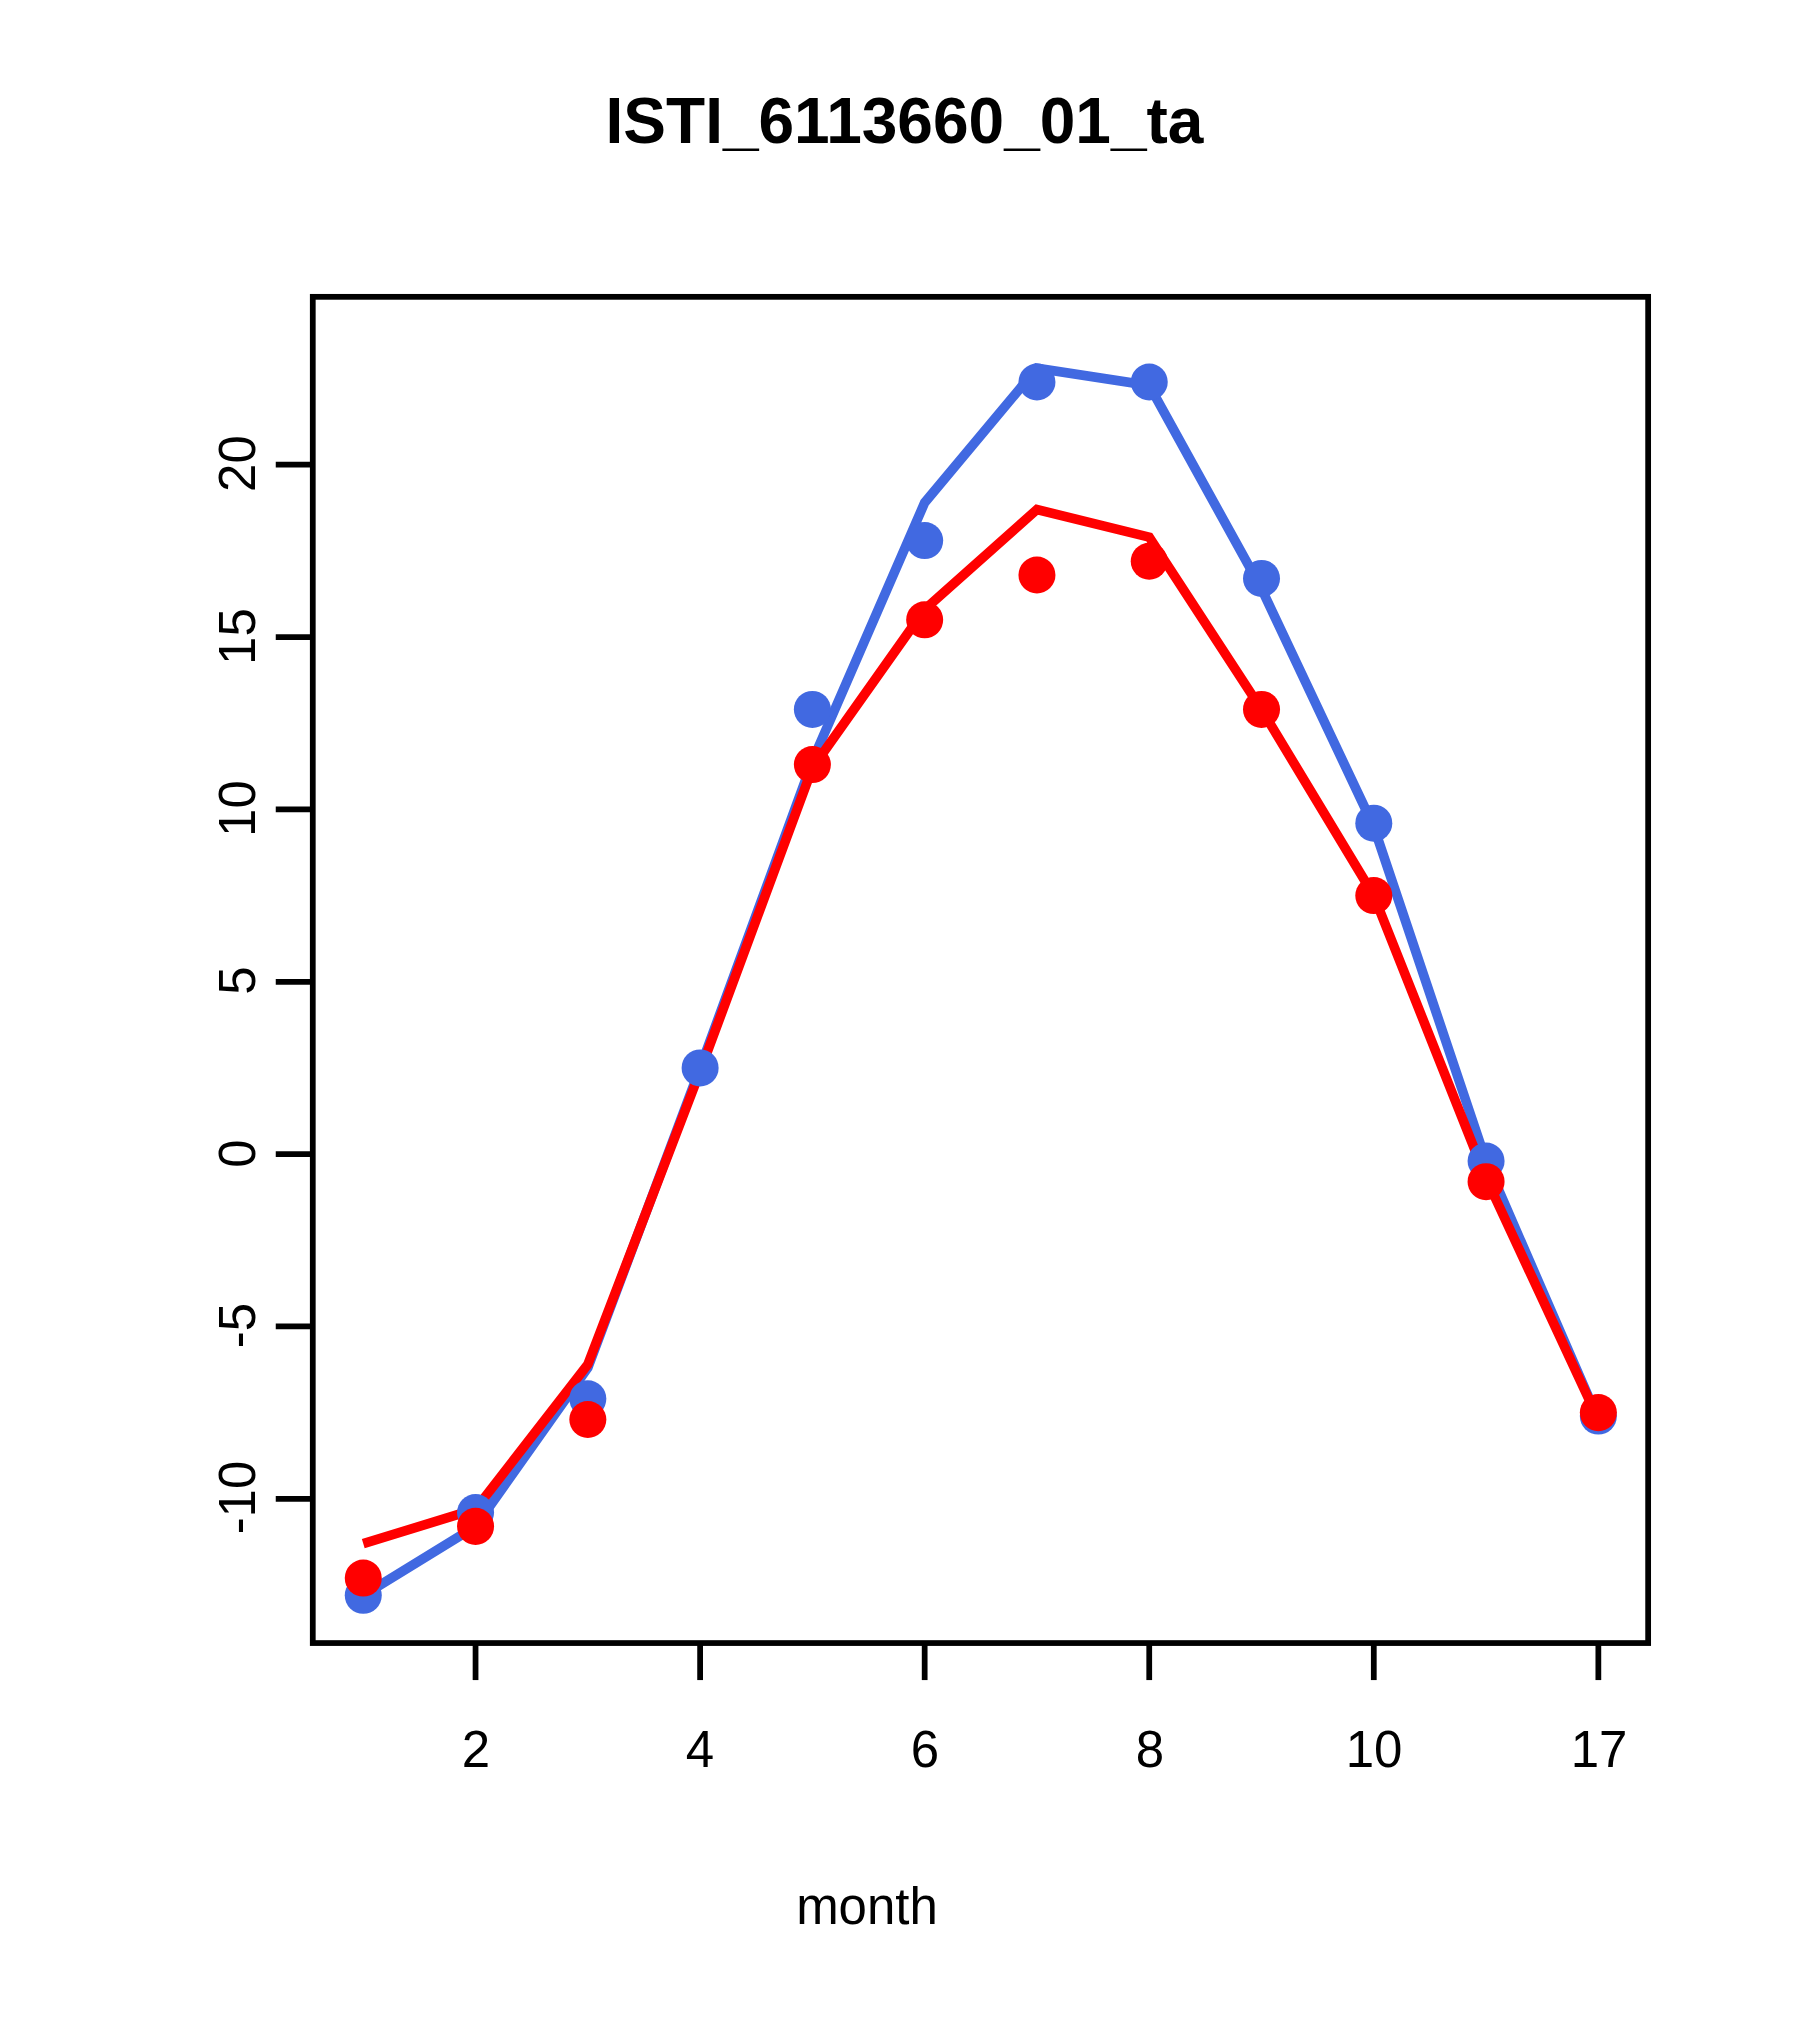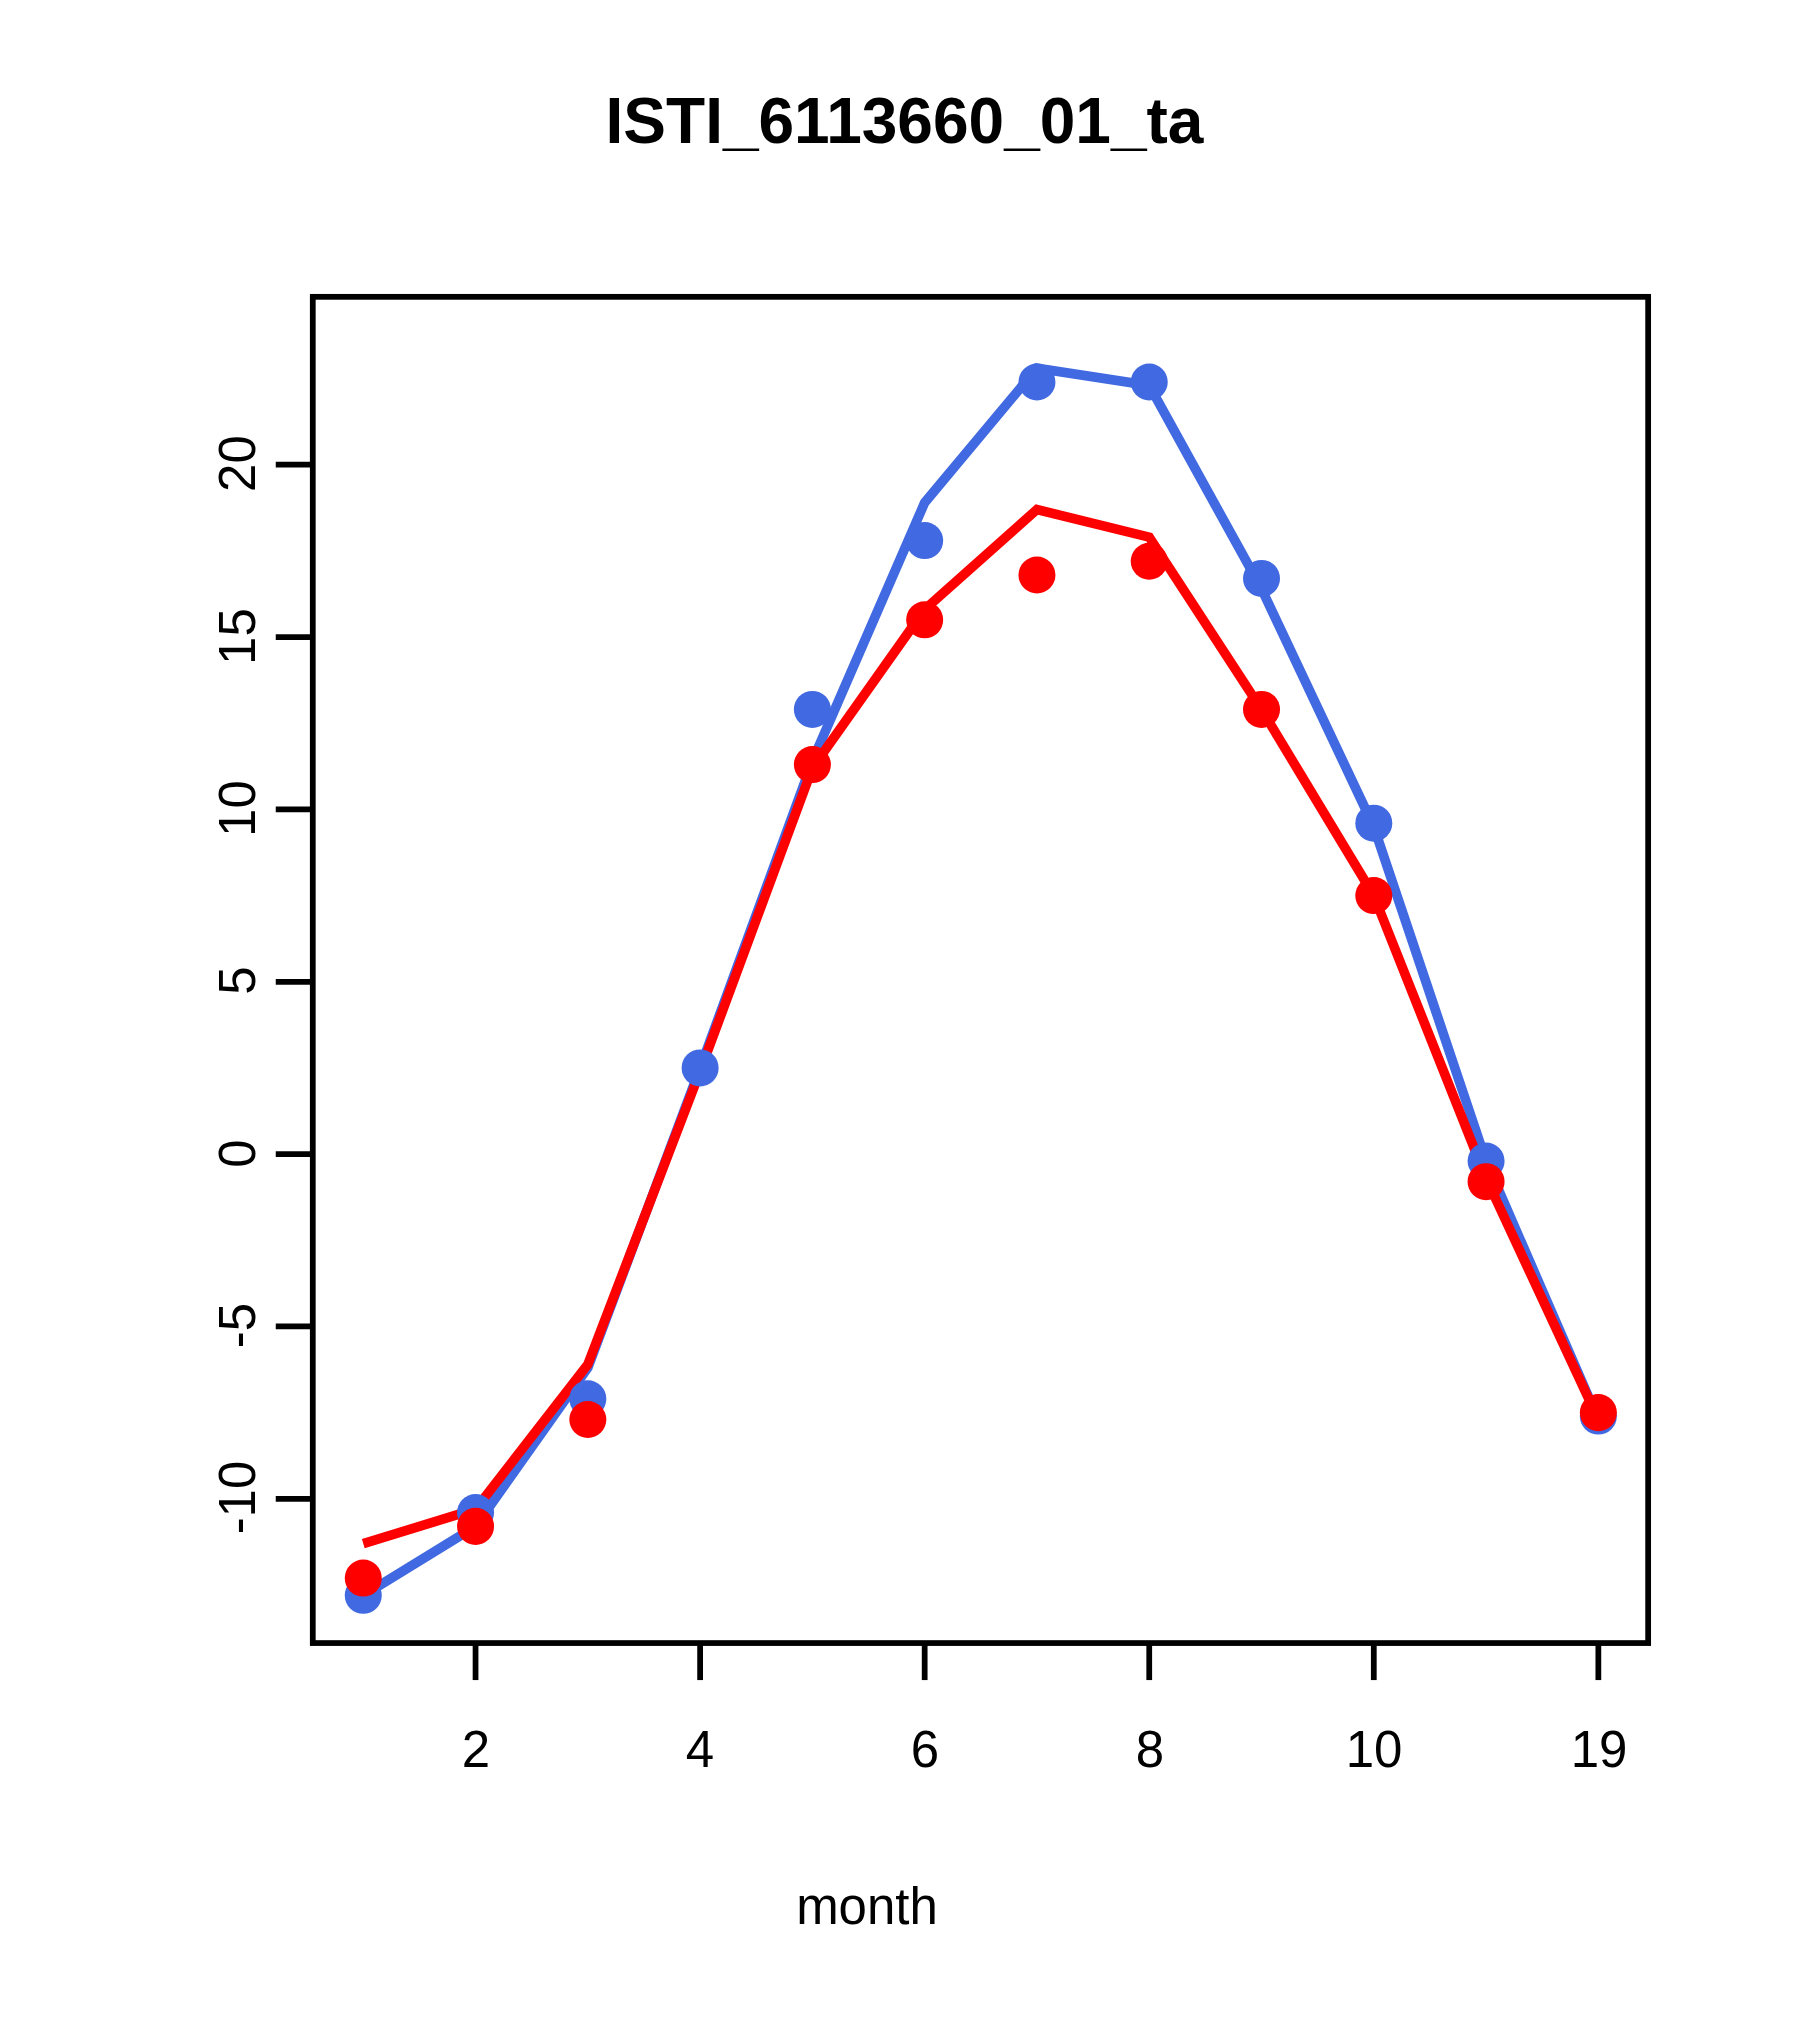--- a/index.html
+++ b/index.html
@@ -98,19 +98,19 @@
       <div class="axis-tick-label y-tick-label" style="width: 140px; left: 167px; top: 779px;">10</div>
       <div class="axis-tick-label y-tick-label" style="width: 140px; left: 167px; top: 607px;">15</div>
       <div class="axis-tick-label y-tick-label" style="width: 140px; left: 167px; top: 434px;">20</div>
     </div>
   <div id="x-tick-labels">
       <div class="axis-tick-label x-tick-label" style="width: 192px; left: 380px; top: 1720px;">2</div>
       <div class="axis-tick-label x-tick-label" style="width: 192px; left: 604px; top: 1720px;">4</div>
       <div class="axis-tick-label x-tick-label" style="width: 192px; left: 829px; top: 1720px;">6</div>
       <div class="axis-tick-label x-tick-label" style="width: 192px; left: 1054px; top: 1720px;">8</div>
       <div class="axis-tick-label x-tick-label" style="width: 192px; left: 1278px; top: 1720px;">10</div>
-      <div class="axis-tick-label x-tick-label" style="width: 192px; left: 1503px; top: 1720px;">19</div>
+      <div class="axis-tick-label x-tick-label" style="width: 192px; left: 1503px; top: 1720px;">17</div>
     </div>
 
   <div id="x-axis-label">month</div>
 
 </div>
 
 
 </body></html>

